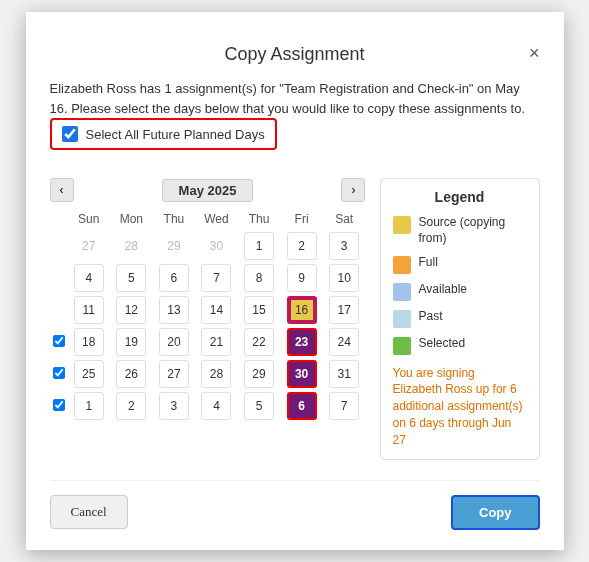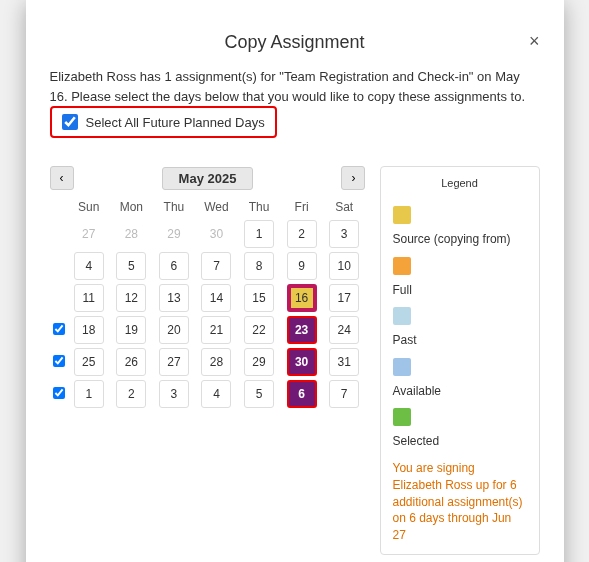--- a/index.html
+++ b/index.html
@@ -139,32 +139,31 @@
     .day-source { background: #e8c84a; border: 4px solid #be185d; }
     .day-selected { background: #701a75; border: 2px solid #e00; color: #fff; font-weight: bold; }
     .day-empty { background: transparent; border: none; color: #bbb; }
     .legend-section {
       width: 160px;
       border: 1px solid #ddd;
       border-radius: 4px;
       padding: 10px 12px;
     }
     .legend-title {
-      font-size: 11px;
-      font-weight: normal;
+      font-size: 14px;
+      font-weight: bold;
       color: #333;
       text-align: center;
-      margin-bottom: 16px;
+      margin-bottom: 10px;
     }
     .legend-item {
       display: flex;
       align-items: flex-start;
       gap: 8px;
       margin-bottom: 8px;
-      flex-direction: column;
     }
     .legend-swatch {
       width: 18px;
       height: 18px;
       border-radius: 2px;
       flex-shrink: 0;
       margin-top: 1px;
     }
     .legend-text {
       font-size: 12px;
@@ -321,26 +320,26 @@
       <div id="legend-items">
           <div class="legend-item">
             <div class="legend-swatch" style="background: rgb(232, 200, 74);"></div>
             <span class="legend-text">Source (copying from)</span>
           </div>
           <div class="legend-item">
             <div class="legend-swatch" style="background: rgb(244, 163, 58);"></div>
             <span class="legend-text">Full</span>
           </div>
           <div class="legend-item">
+            <div class="legend-swatch" style="background: rgb(160, 196, 232);"></div>
+            <span class="legend-text">Available</span>
+          </div>
+          <div class="legend-item">
             <div class="legend-swatch" style="background: rgb(184, 216, 232);"></div>
             <span class="legend-text">Past</span>
-          </div>
-          <div class="legend-item">
-            <div class="legend-swatch" style="background: rgb(160, 196, 232);"></div>
-            <span class="legend-text">Available</span>
           </div>
           <div class="legend-item">
             <div class="legend-swatch" style="background: rgb(108, 191, 68);"></div>
             <span class="legend-text">Selected</span>
           </div>
         </div>
       <div class="signing-notice">You are signing Elizabeth Ross up for 6 additional assignment(s) on 6 days through Jun 27</div>
     </div>
   </div>
 

